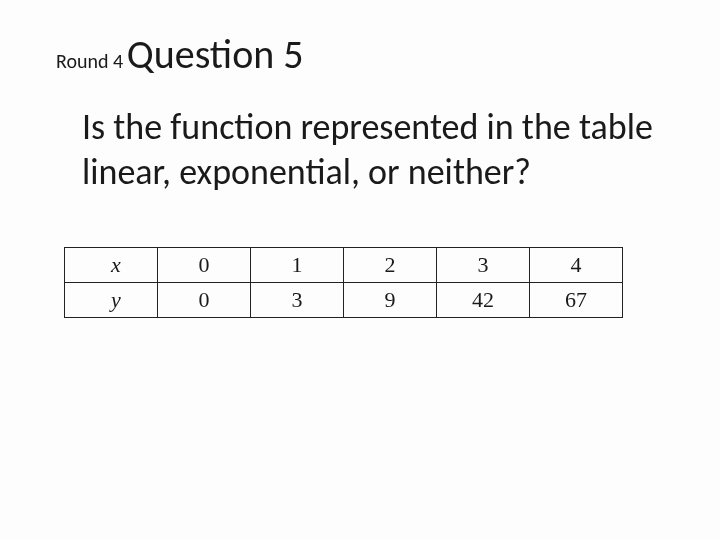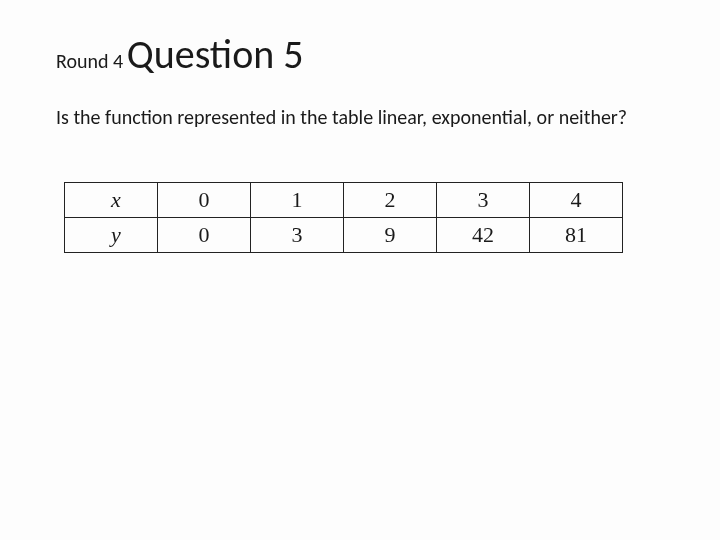--- a/index.html
+++ b/index.html
@@ -27,23 +27,24 @@
     font-weight: 400;
     vertical-align: baseline;
   }
   .question-label {
     font-size: 40px;
     font-weight: 400;
     vertical-align: baseline;
   }
   .prompt {
     margin-top: 26px;
-    font-size: 20px;
+    font-size: 36px;
     line-height: 1.25;
     max-width: 600px;
+    margin-left: 26px;
   }
   .table-wrap {
     margin-top: 52px;
     margin-left: 8px;
   }
   table.data {
     border-collapse: collapse;
     font-family: "Times New Roman", Times, serif;
     font-size: 22px;
   }
@@ -84,19 +85,19 @@
         <td>2</td>
         <td>3</td>
         <td>4</td>
       </tr>
       <tr>
         <td class="rowhdr">y</td>
         <td>0</td>
         <td>3</td>
         <td>9</td>
         <td>42</td>
-        <td>81</td>
+        <td>67</td>
       </tr>
     </tbody>
       </table>
   </div>
 
 </div>
 
 </body></html>

